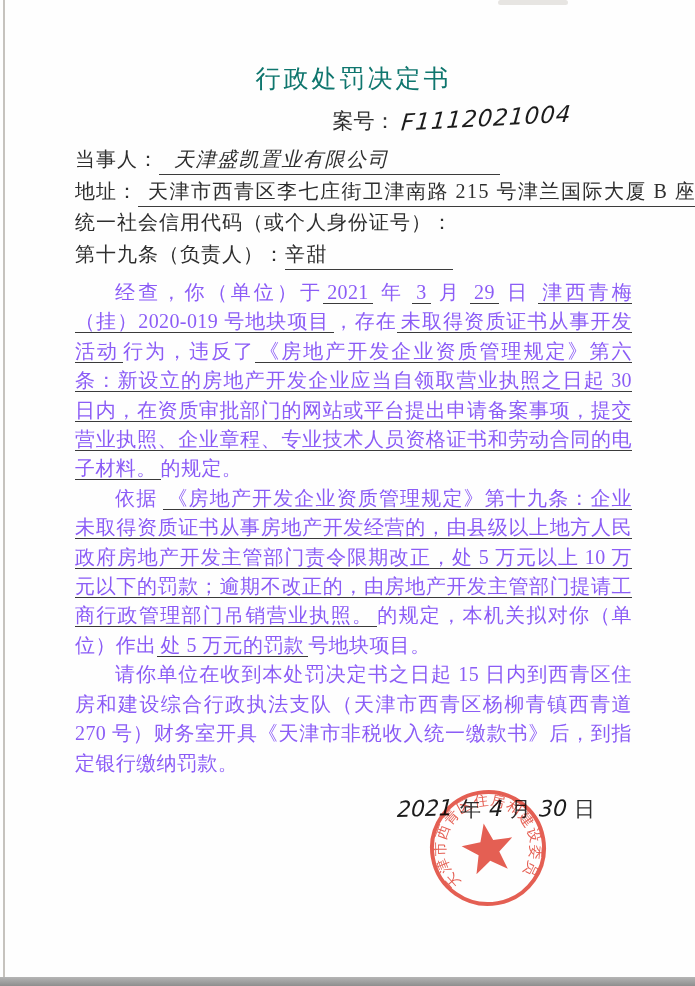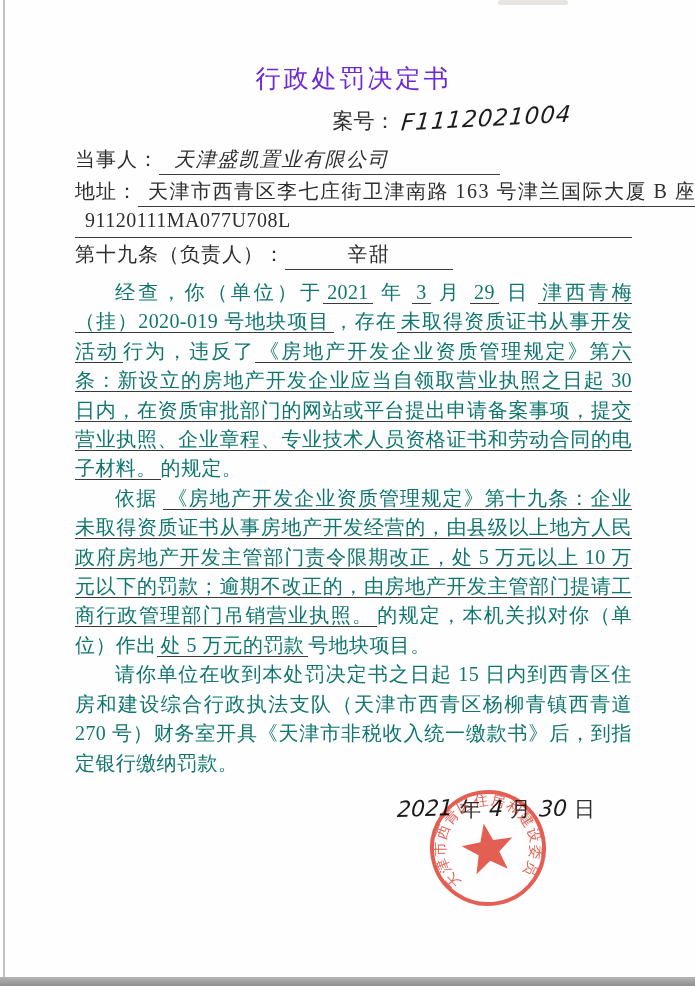--- a/index.html
+++ b/index.html
@@ -30,21 +30,21 @@
   .content {
     position: absolute; left: 75px; top: 0; width: 557px;
   }
 
   .doc-title {
     margin-top: 62px;
     text-align: center;
     font-size: 25px;
     font-weight: 500;
     letter-spacing: 3px;
-    color: #6d28d9;
+    color: #0f766e;
   }
 
   .case-line {
     margin-top: 7px;
     text-align: right;
     padding-right: 60px;
     font-size: 21px;
     height: 36px;
     line-height: 36px;
     white-space: nowrap;
@@ -68,30 +68,30 @@
   .flabel { letter-spacing: 1px; }
   .fvalue {
     border-bottom: 1.5px solid #3c3c3c;
     letter-spacing: 1.5px;
     height: 29px;
   }
   .party-value { width: 341px; padding-left: 15px; font-style: italic; }
   .addr-value  { flex: 1; padding-left: 10px; }
   .addr-cont   { display: block; width: 557px; border-bottom: 1.5px solid #3c3c3c; height: 30px; line-height: 30px; letter-spacing: 1px; }
   .credit-value { flex: 1; padding-left: 10px; letter-spacing: 0.5px; }
-  .legal-value { width: 168px; text-align: center; }
+  .legal-value { width: 168px; text-align: left; }
 
   .paras { margin-top: 6px; }
   .para {
     font-size: 20px;
     line-height: 29.4px;
     text-align: justify;
     text-indent: 2em;
     letter-spacing: 0.4px;
-    color: #0f766e;
+    color: #8b5cf6;
   }
   .u { border-bottom: 1.5px solid #3a3a3a; }
   .pad { padding-left: 4px; padding-right: 4px; }
 
   .date-line {
     margin-top: 15px;
     text-align: right;
     padding-right: 36px;
     font-size: 21px;
     height: 32px; line-height: 32px;
@@ -134,24 +134,24 @@
       <span>案号：</span><span class="hand case-number">F1112021004</span>
     </div>
 
     <div class="fields">
       <div class="frow">
         <span class="flabel">当事人：</span>
         <span class="fvalue party-value">天津盛凯置业有限公司</span>
       </div>
       <div class="frow">
         <span class="flabel">地址：</span>
-        <span class="fvalue addr-value">天津市西青区李七庄街卫津南路 163 号津兰国际大厦 B 座</span>
+        <span class="fvalue addr-value">天津市西青区李七庄街卫津南路 215 号津兰国际大厦 B 座</span>
       </div>
       <div class="frow">
-        <span class="fvalue credit-value">91120111MA077U708L</span>
+        <span class="flabel">统一社会信用代码（或个人身份证号）：</span>
       </div>
       <div class="frow">
         <span class="flabel">第十九条（负责人）：</span>
         <span class="fvalue legal-value">辛甜</span>
       </div>
     </div>
 
     <div class="paras">
       <p class="para"><span>经查，你（单位）于</span><span class="u pad">2021</span> <span>年</span> <span class="u pad">3</span> <span>月</span> <span class="u pad">29</span> <span>日</span> <span class="u pad">津西青梅（挂）2020-019 号地块项目</span><span>，存在</span><span class="u pad">未取得资质证书从事开发活动</span><span>行为，违反了</span><span class="u pad">《房地产开发企业资质管理规定》第六条：新设立的房地产开发企业应当自领取营业执照之日起 30 日内，在资质审批部门的网站或平台提出申请备案事项，提交营业执照、企业章程、专业技术人员资格证书和劳动合同的电子材料。</span><span>的规定。</span></p>
 

